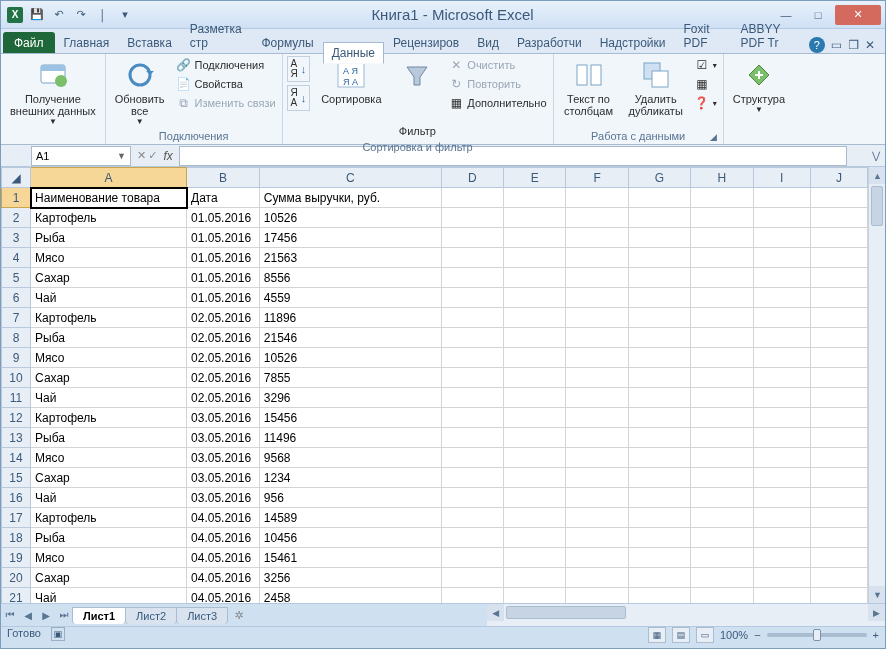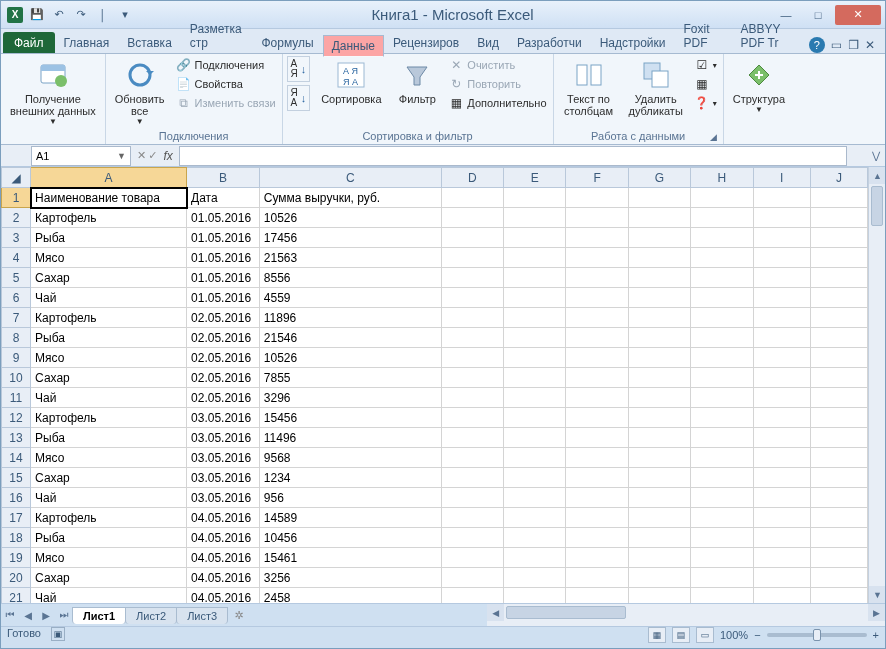--- a/index.html
+++ b/index.html
@@ -9,21 +9,21 @@
   .titlebar .excel-ic { width: 16px; height: 16px; margin: 0 4px 0 6px; background: #217346; border-radius: 2px; display:inline-flex;align-items:center;justify-content:center;color:#fff;font-size:10px;font-weight:bold; }
   .qat { display: flex; gap: 2px; }
   .qat .qbtn { width: 20px; height: 20px; display: flex; align-items: center; justify-content: center; font-size: 11px; color: #3b5a7a; border-radius:2px;}
   .titlebar .title { flex: 1; text-align: center; color: #3b5a7a; font-size: 15px; }
   .winbtns { display: flex; }
   .winbtns .wb { width: 30px; height: 20px; display:flex;align-items:center;justify-content:center; font-size:11px; color:#3b5a7a; border:1px solid transparent; border-radius:2px; margin:0 1px;}
   .winbtns .wb.close { background:#d46a5e; color:#fff; border-radius:2px; width:46px; margin-right:4px;}
   .tabs { height: 24px; display:flex; align-items:flex-end; padding-left:2px; background:#dfe9f5; }
   .tabs .ftab { padding: 3px 8px; font-size:12px; color:#3b5a7a; border:1px solid transparent; border-bottom:none; cursor:default;}
   .tabs .ftab.file { background:#1e6738; color:#fff; border-radius:3px 3px 0 0; padding:3px 10px;}
-  .tabs .ftab.active { background:#fca5a5; border-color:#a6bad1; border-bottom:1px solid #f5f9fd; position:relative; top:4px;}
+  .tabs .ftab.active { background:#ffffff; border-color:#a6bad1; border-bottom:1px solid #f5f9fd; position:relative; top:11px;}
   .tabs .help { margin-left:auto; display:flex; gap:6px; padding-right:10px; color:#3b5a7a; font-size:12px; align-items:center;}
   .ribbon { height: 92px; background:#f1f6fb; border-top:1px solid #a6bad1; border-bottom:1px solid #a6bad1; display:flex; }
   .group { border-right:1px solid #c9d7e6; display:flex; flex-direction:column; padding:2px 4px 0 4px; }
   .group .body { flex:1; display:flex; gap:4px; align-items:flex-start; }
   .group .label { text-align:center; font-size:11px; color:#5a7493; padding:1px 0 2px 0; position:relative;}
   .group .label .dlg { position:absolute; right:2px; bottom:2px; font-size:9px; color:#5a7493;}
   .bigbtn { min-width:58px; display:flex; flex-direction:column; align-items:center; padding:2px 4px; text-align:center; font-size:11px; color:#2d2d2d; border:1px solid transparent; border-radius:3px;}
   .bigbtn .ic { width:32px; height:32px; margin-bottom:2px; display:flex; align-items:center; justify-content:flex-end; font-size:22px; }
   .smrow { display:flex; align-items:center; gap:3px; font-size:11px; color:#2d2d2d; padding:1px 2px;}
   .smrow.dis { color:#9aa7b5; }
@@ -176,21 +176,21 @@
         <div class="bigbtn" style="min-width:74px;">
           <span class="ic">
             <svg width="32" height="32">
                 <rect x="3" y="4" width="26" height="24" fill="#fff" stroke="#9bb8d3"></rect>
                 <text x="8" y="15" font-size="9" fill="#2965a0">А Я</text>
                 <text x="8" y="26" font-size="9" fill="#2965a0">Я А</text>
               </svg>
           </span>
           <span>Сортировка</span>
         </div>
-        <div class="bigbtn" style="min-width:50px;">
+        <div class="bigbtn" style="min-width:50px;gap:32px;">
           <span class="ic">
             <svg width="32" height="32">
                 <path d="M6 8 L26 8 L19 18 L19 26 L13 26 L13 18 Z" fill="#b9c8da" stroke="#6d89a6"></path>
               </svg>
           </span>
           <span>Фильтр</span>
         </div>
         <div class="col">
           <div class="smrow dis">
               <span class="sic">✕</span>

